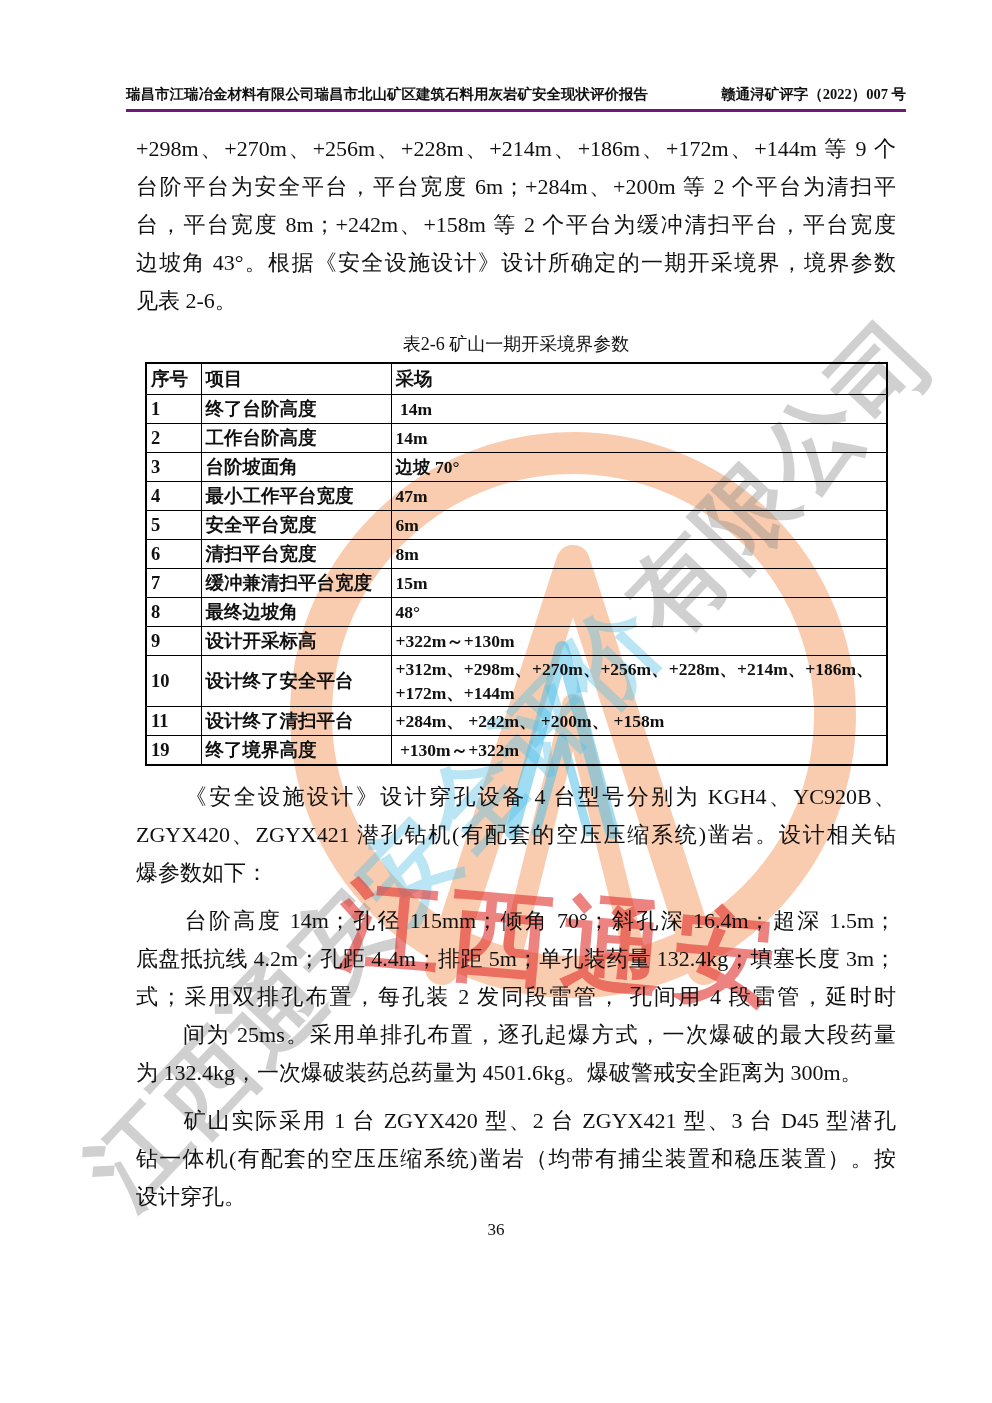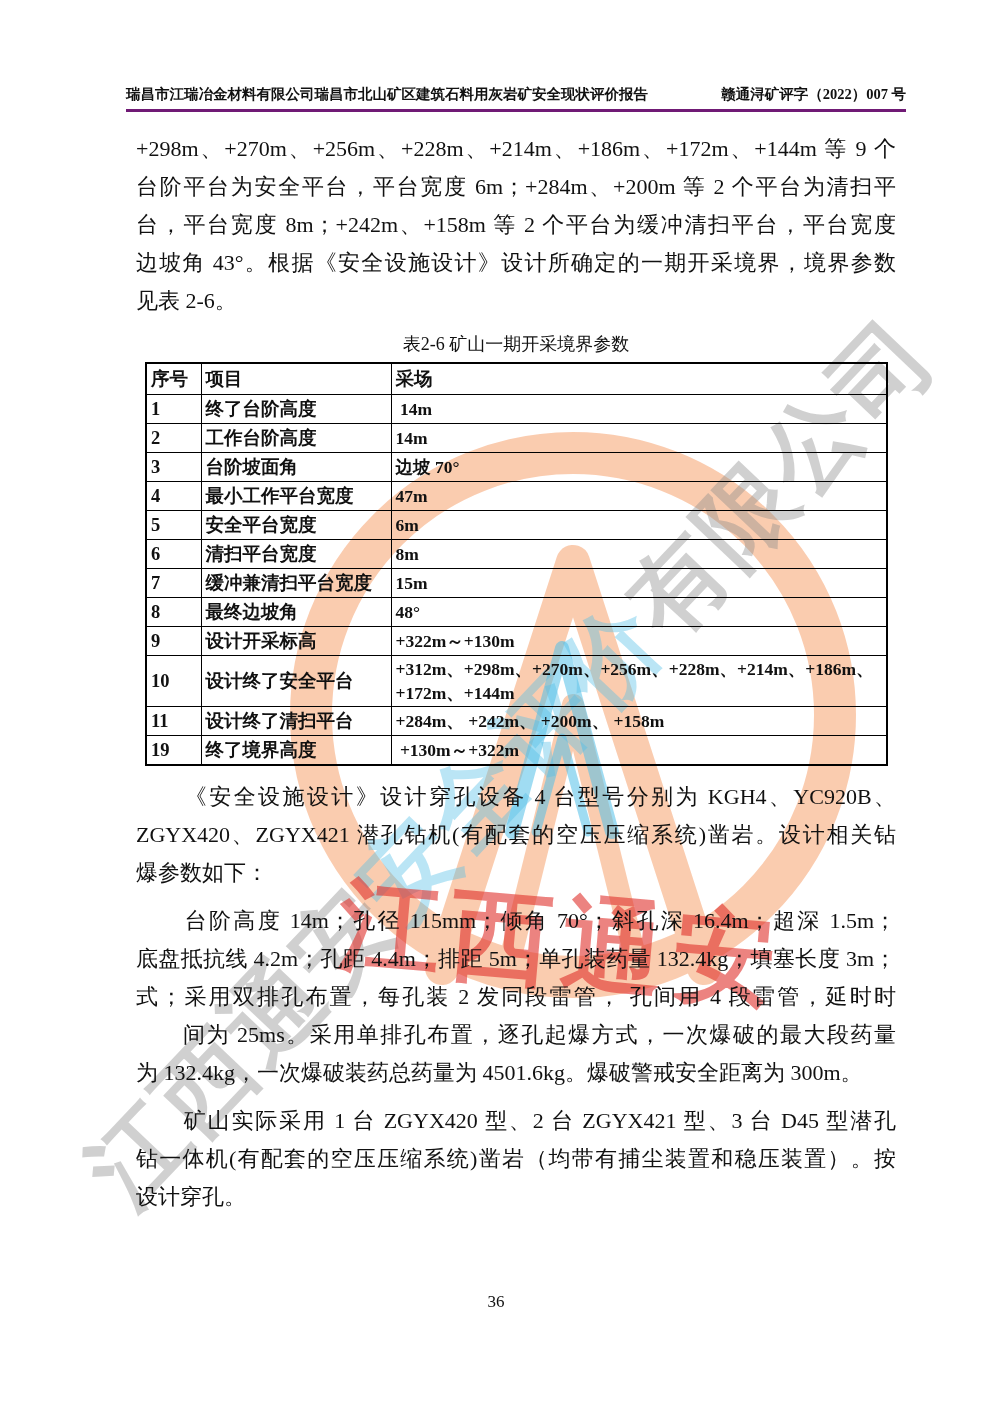--- a/index.html
+++ b/index.html
@@ -69,21 +69,21 @@
     line-height:24px;
   }
   table.params th{height:28px;}
   table.params td{height:26px;}
   col.c-no{width:55px;}
   col.c-item{width:190px;}
   col.c-value{width:496px;}
   td.cell-no{text-align:center;}
   td.cell-value{font-size:17.5px;margin-left:40px;}
   .page-number{
-    position:absolute;left:0;right:0;top:1292px;z-index:1;
+    position:absolute;left:0;right:0;top:1220px;z-index:1;
     text-align:center;font-size:17px;
   }
 </style>
 </head>
 <body>
 
 <div class="page">
 
   <div class="watermark">
     <svg class="wm-logo" width="992" height="1403" viewBox="0 0 992 1403">

